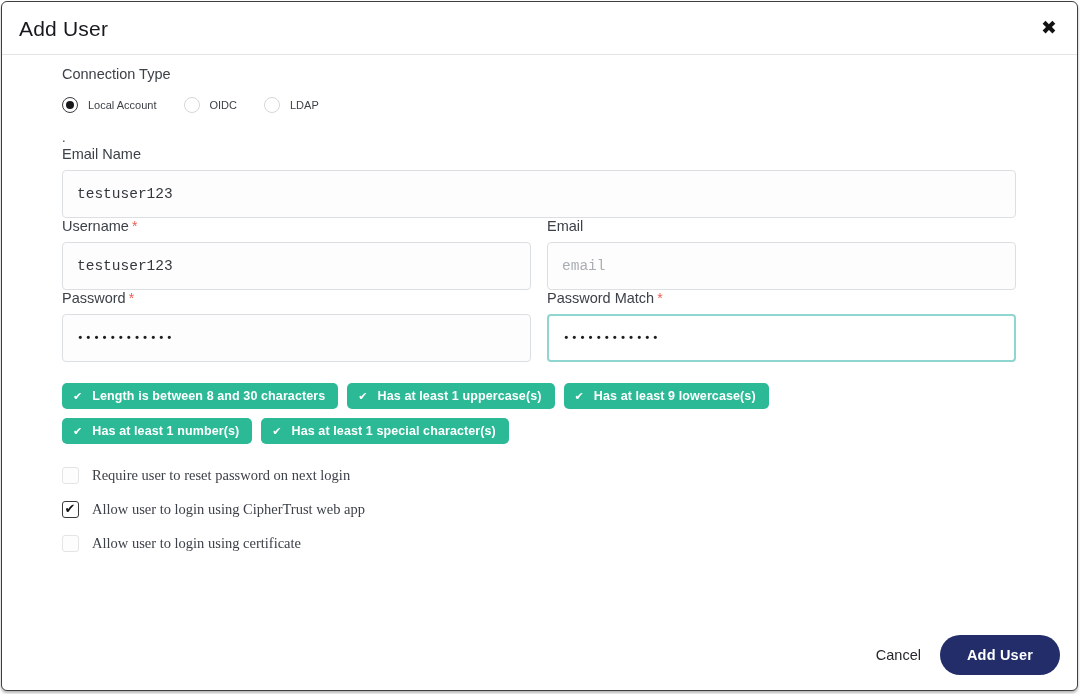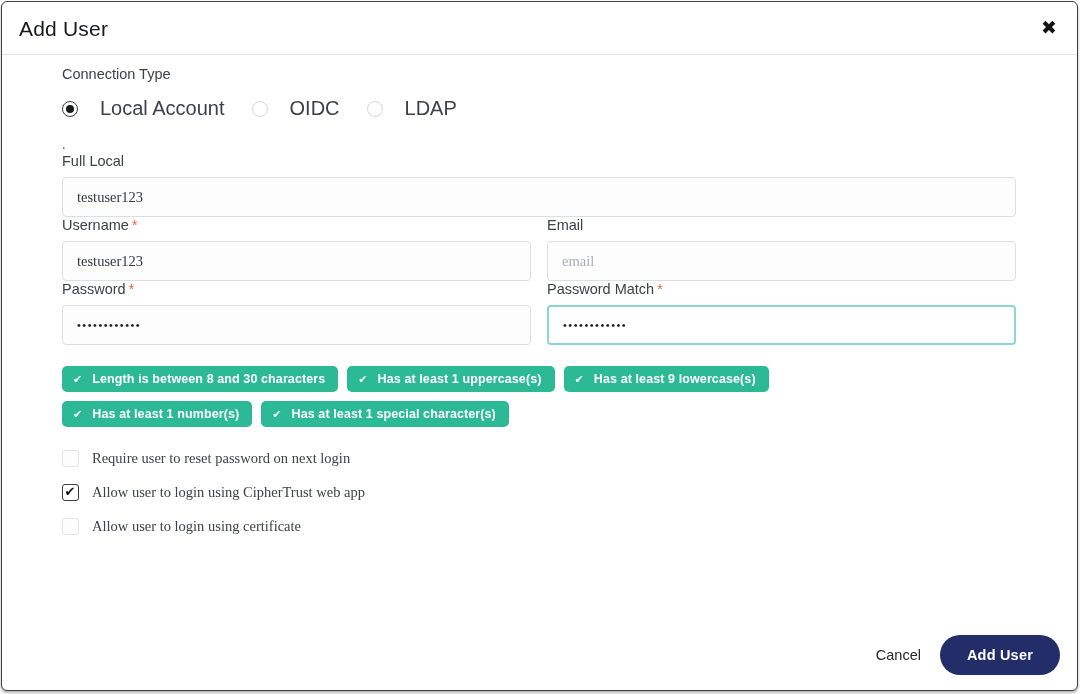--- a/index.html
+++ b/index.html
@@ -45,23 +45,23 @@
   }
   .radio-row {
     margin-top: 15px;
     display: flex;
     align-items: center;
     gap: 27px;
   }
   .radio-option {
     display: flex;
     align-items: center;
-    gap: 22px;
-    cursor: pointer;
-    font-size: 20px;
+    gap: 10px;
+    cursor: pointer;
+    font-size: 11px;
     color: #3d4148;
   }
   .radio-circle {
     width: 16px; height: 16px;
     border-radius: 50%;
     border: 1px solid #d5d8db;
     background: #fff;
     position: relative;
     flex: 0 0 auto;
   }
@@ -87,28 +87,28 @@
     margin-bottom: 8px;
   }
   .req {
     color: #ed5e52;
     margin-left: 3px;
     font-size: 14px;
   }
   .req:empty { display: none; }
   .text-input {
     width: 100%;
-    height: 40px;
+    height: 48px;
     border: 1px solid #dcdfe1;
     border-radius: 4px;
     background: #fdfdfd;
     padding: 0 14px;
     font-size: 14.5px;
     color: #33373d;
-    font-family: Liberation Serif, serif;
+    font-family: Liberation Mono, monospace;
     outline: none;
   }
   .text-input::placeholder { color: #a9aeb4; }
   .text-input.pw {
     font-size: 11px;
     letter-spacing: 1.5px;
     font-weight: bold;
     color: #1c1c1c;
   }
   .text-input.focused {
@@ -227,21 +227,21 @@
       </div>
       <div class="radio-option">
         <span class="radio-circle"></span>
         <span>LDAP</span>
       </div>
     </div>
 
     <div class="stray-dot">.</div>
 
     <div class="field-group" style="margin-top:4px;">
-      <div class="field-label"><span>Full Local</span></div>
+      <div class="field-label"><span>Email Name</span></div>
       <input class="text-input" type="text" value="testuser123" style="">
     </div>
 
     <div class="two-col">
       <div>
         <div class="field-label"><span>Username</span><span class="req">*</span></div>
         <input class="text-input" type="text" value="testuser123" style="">
       </div>
       <div>
         <div class="field-label"><span>Email</span></div>

